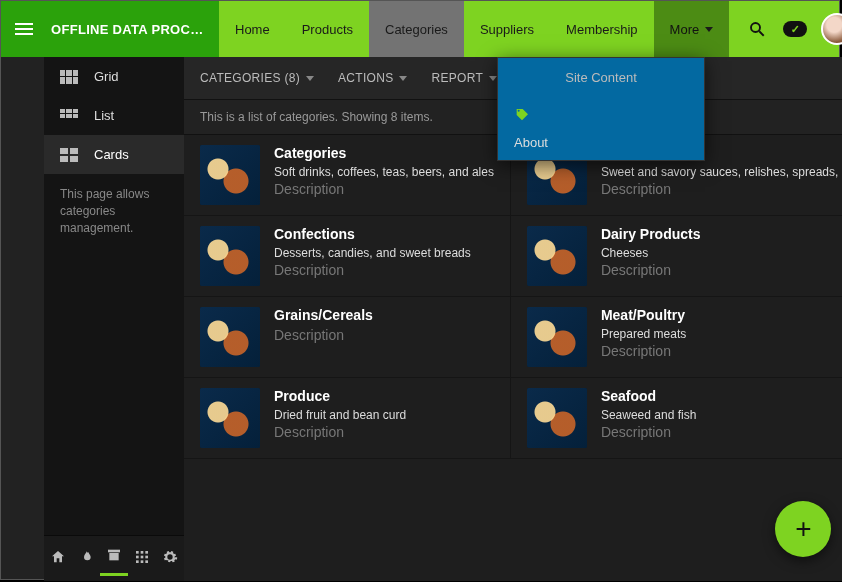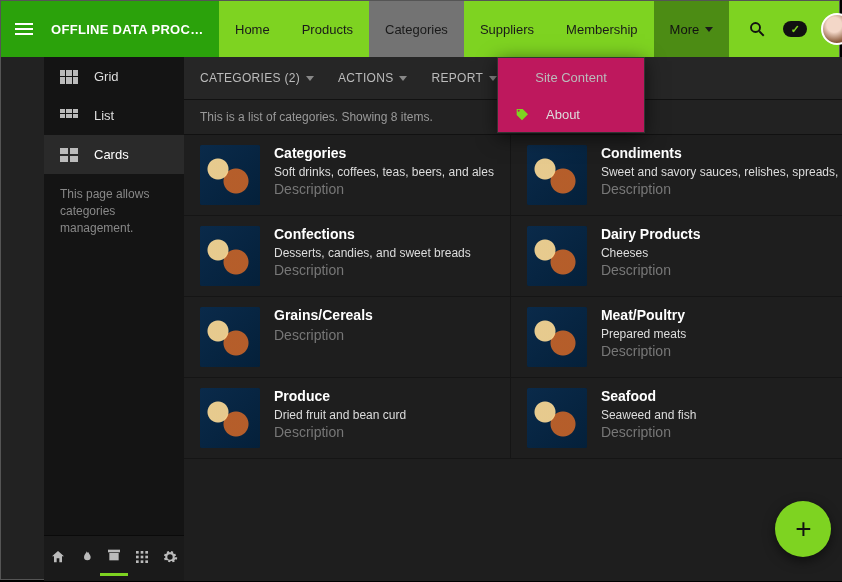--- a/index.html
+++ b/index.html
@@ -46,23 +46,23 @@
   .card { display:flex; gap:14px; padding:10px 16px; border-bottom:1px solid #151515; border-right:1px solid #151515; }
   .thumb { width:60px; height:60px; background:#04203a; border-radius:2px; position:relative; overflow:hidden; flex-shrink:0;}
   .thumb::before{content:"";position:absolute;inset:0;background:
      radial-gradient(circle at 30% 40%, rgba(255,220,150,.9) 0 10px, transparent 11px),
      radial-gradient(circle at 60% 60%, rgba(200,100,40,.9) 0 12px, transparent 13px),
      linear-gradient(135deg,#0a2a4a,#04203a);}
   .card-text .title { font-size:14px; font-weight:700; color:#fff; margin-bottom:4px;}
   .card-text .desc { font-size:12px; color:#ddd; margin-bottom:2px; white-space:nowrap; overflow:hidden; text-overflow:ellipsis;}
   .card-text .meta { font-size:14px; color:#777; }
 
-  .dropdown { position:absolute; top:0; left:313px; width:148px; background:#be185d; color:#ddd; font-size:13px; box-shadow:0 4px 18px rgba(0,0,0,.6); border:1px solid #333; }
+  .dropdown { position:absolute; top:0; left:313px; width:208px; background:#0369a1; color:#ddd; font-size:13px; box-shadow:0 4px 18px rgba(0,0,0,.6); border:1px solid #333; }
   .dd-title { padding:12px 16px; color:#bbb; text-align:center;}
-  .dd-item { display:flex; align-items:flex-start; gap:14px; padding:10px 16px; cursor:pointer;}
+  .dd-item { display:flex; align-items:flex-start; gap:14px; padding:10px 16px; cursor:pointer;flex-direction:column;}
   .dd-icon { width:18px; height:14px; }
   .tag-icon svg{ width:16px;height:16px; }
   .folder-icon { width:18px;height:14px;background:#7ED321;border-radius:1px; position:relative;}
   .folder-icon::before{content:"";position:absolute;top:-3px;left:0;width:8px;height:3px;background:#7ED321;border-radius:1px 1px 0 0;}
 
   .fab { position:absolute; right:24px; bottom:24px; width:56px;height:56px;border-radius:50%;background:#7ED321;display:flex;align-items:center;justify-content:center;font-size:28px;color:#111;cursor:pointer;box-shadow:0 4px 12px rgba(0,0,0,.5);}
 </style>
 </head>
 <body>
 
@@ -173,21 +173,21 @@
           <svg width="16" height="16" viewBox="0 0 24 24" fill="#bbb">
               <path d="M12 8a4 4 0 100 8 4 4 0 000-8zm9 4l2 1-1 3-2-.5a8 8 0 01-1.5 1.5l.5 2-3 1-1-2a8 8 0 01-2 0l-1 2-3-1 .5-2A8 8 0 016 16.5L4 17l-1-3 2-1a8 8 0 010-2l-2-1 1-3 2 .5A8 8 0 017.5 6L7 4l3-1 1 2a8 8 0 012 0l1-2 3 1-.5 2A8 8 0 0118 7.5l2-.5 1 3-2 1a8 8 0 010 2z"></path>
             </svg>
         </div>
       </div>
     </div>
 
     <div class="main">
       <div class="toolbar">
         <div class="tb-item">
-            <span>CATEGORIES (2)</span>
+            <span>CATEGORIES (8)</span>
             <span class="tb-caret"></span>
           </div>
         <div class="tb-item">
             <span>ACTIONS</span>
             <span class="tb-caret"></span>
           </div>
         <div class="tb-item">
             <span>REPORT</span>
             <span class="tb-caret"></span>
           </div>

